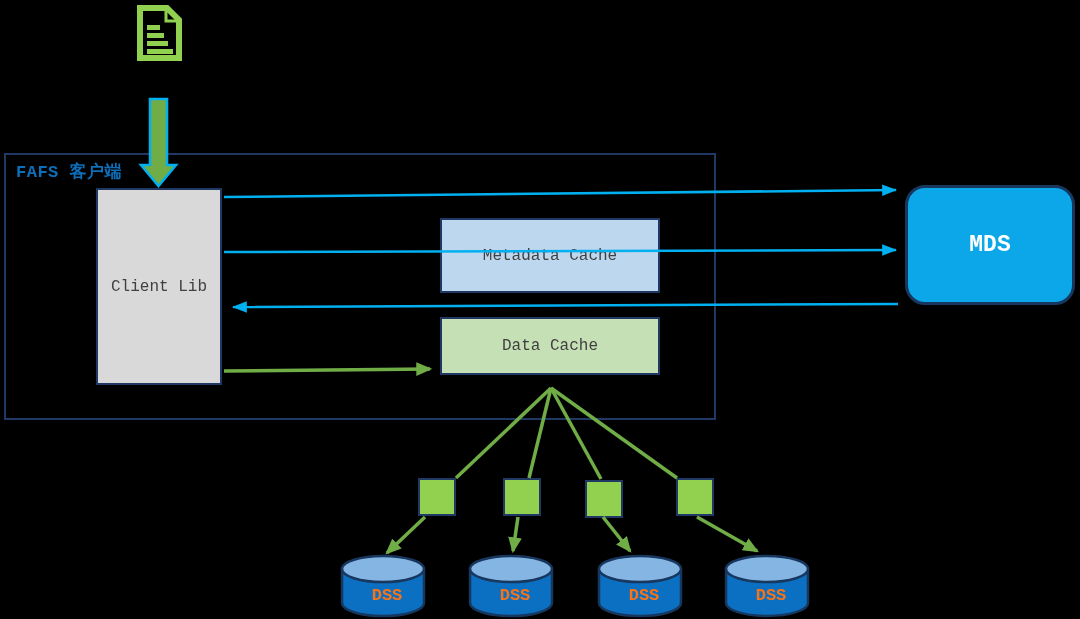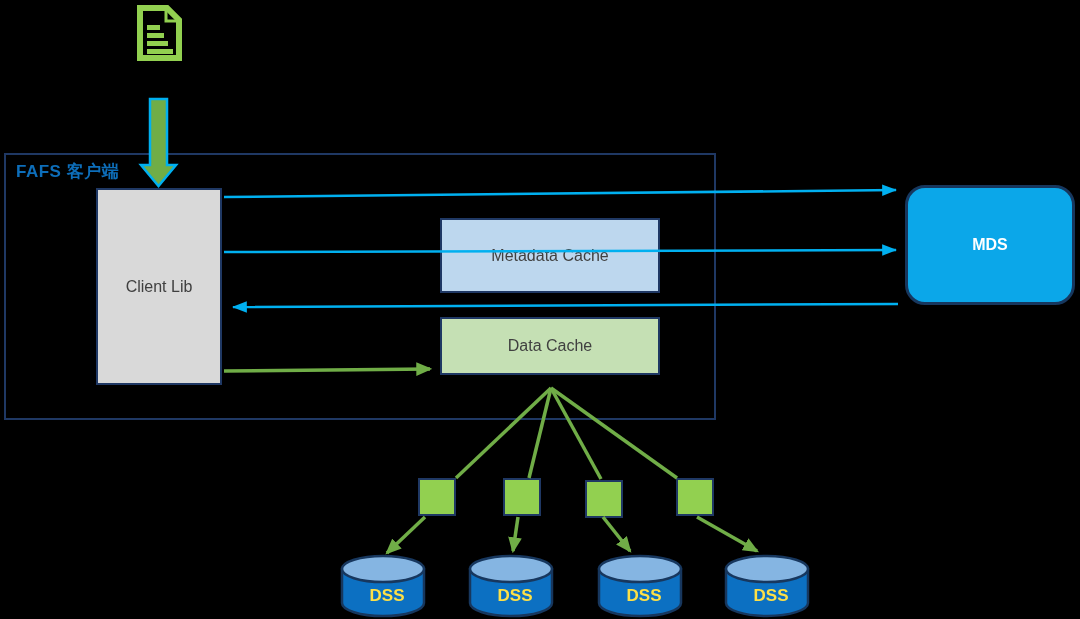--- a/index.html
+++ b/index.html
@@ -1,47 +1,47 @@
 <!DOCTYPE html>
 <html><head>
 <meta charset="utf-8">
 <style>
   html,body{margin:0;padding:0;background:#000;}
   .canvas{
     position:relative;width:1080px;height:619px;background:#000;
-    font-family:Liberation Sans, sans-serif;overflow:hidden;
+    font-family:Liberation Mono, monospace;overflow:hidden;
   }
   .overlay{position:absolute;left:0;top:0;width:1080px;height:619px;z-index:5;pointer-events:none;}
   .group-box{
     position:absolute;left:4px;top:153px;width:712px;height:267px;
     border:2px solid #1f3864;box-sizing:border-box;z-index:1;
   }
   .group-label{
     position:absolute;left:10px;top:5px;color:#0d6eba;font-size:17px;font-weight:bold;
     letter-spacing:.5px;white-space:nowrap;
   }
   .node{
     position:absolute;box-sizing:border-box;border:2px solid #1f3864;
     display:flex;align-items:center;justify-content:center;
     color:#404040;font-size:16px;z-index:2;text-align:center;
   }
   .client-lib{left:96px;top:188px;width:126px;height:197px;background:#d9d9d9;}
   .metadata-cache{left:440px;top:218px;width:220px;height:75px;background:#bdd7ee;}
   .data-cache{left:440px;top:317px;width:220px;height:58px;background:#c5e0b4;}
   .mds{
     left:905px;top:185px;width:170px;height:120px;background:#0ba7e9;
-    border:3px solid #17375e;border-radius:20px;color:#fff;font-weight:bold;font-size:16px;
+    border:3px solid #17375e;border-radius:20px;color:#fff;font-weight:bold;font-size:23px;
   }
   .shard{width:38px;height:38px;background:#92d050;border:2px solid #1f3864;}
   .shard1{left:418px;top:478px;}
   .shard2{left:503px;top:478px;}
   .shard3{left:585px;top:480px;}
   .shard4{left:676px;top:478px;}
   .dss-label{
-    position:absolute;width:90px;color:#fde047;font-weight:bold;font-size:17px;
+    position:absolute;width:90px;color:#f97316;font-weight:bold;font-size:17px;
     text-align:center;z-index:6;line-height:22px;top:585px;
   }
 </style>
 </head>
 <body>
 
 <div class="canvas">
 
   <div class="group-box">
     <span class="group-label">FAFS 客户端</span>

